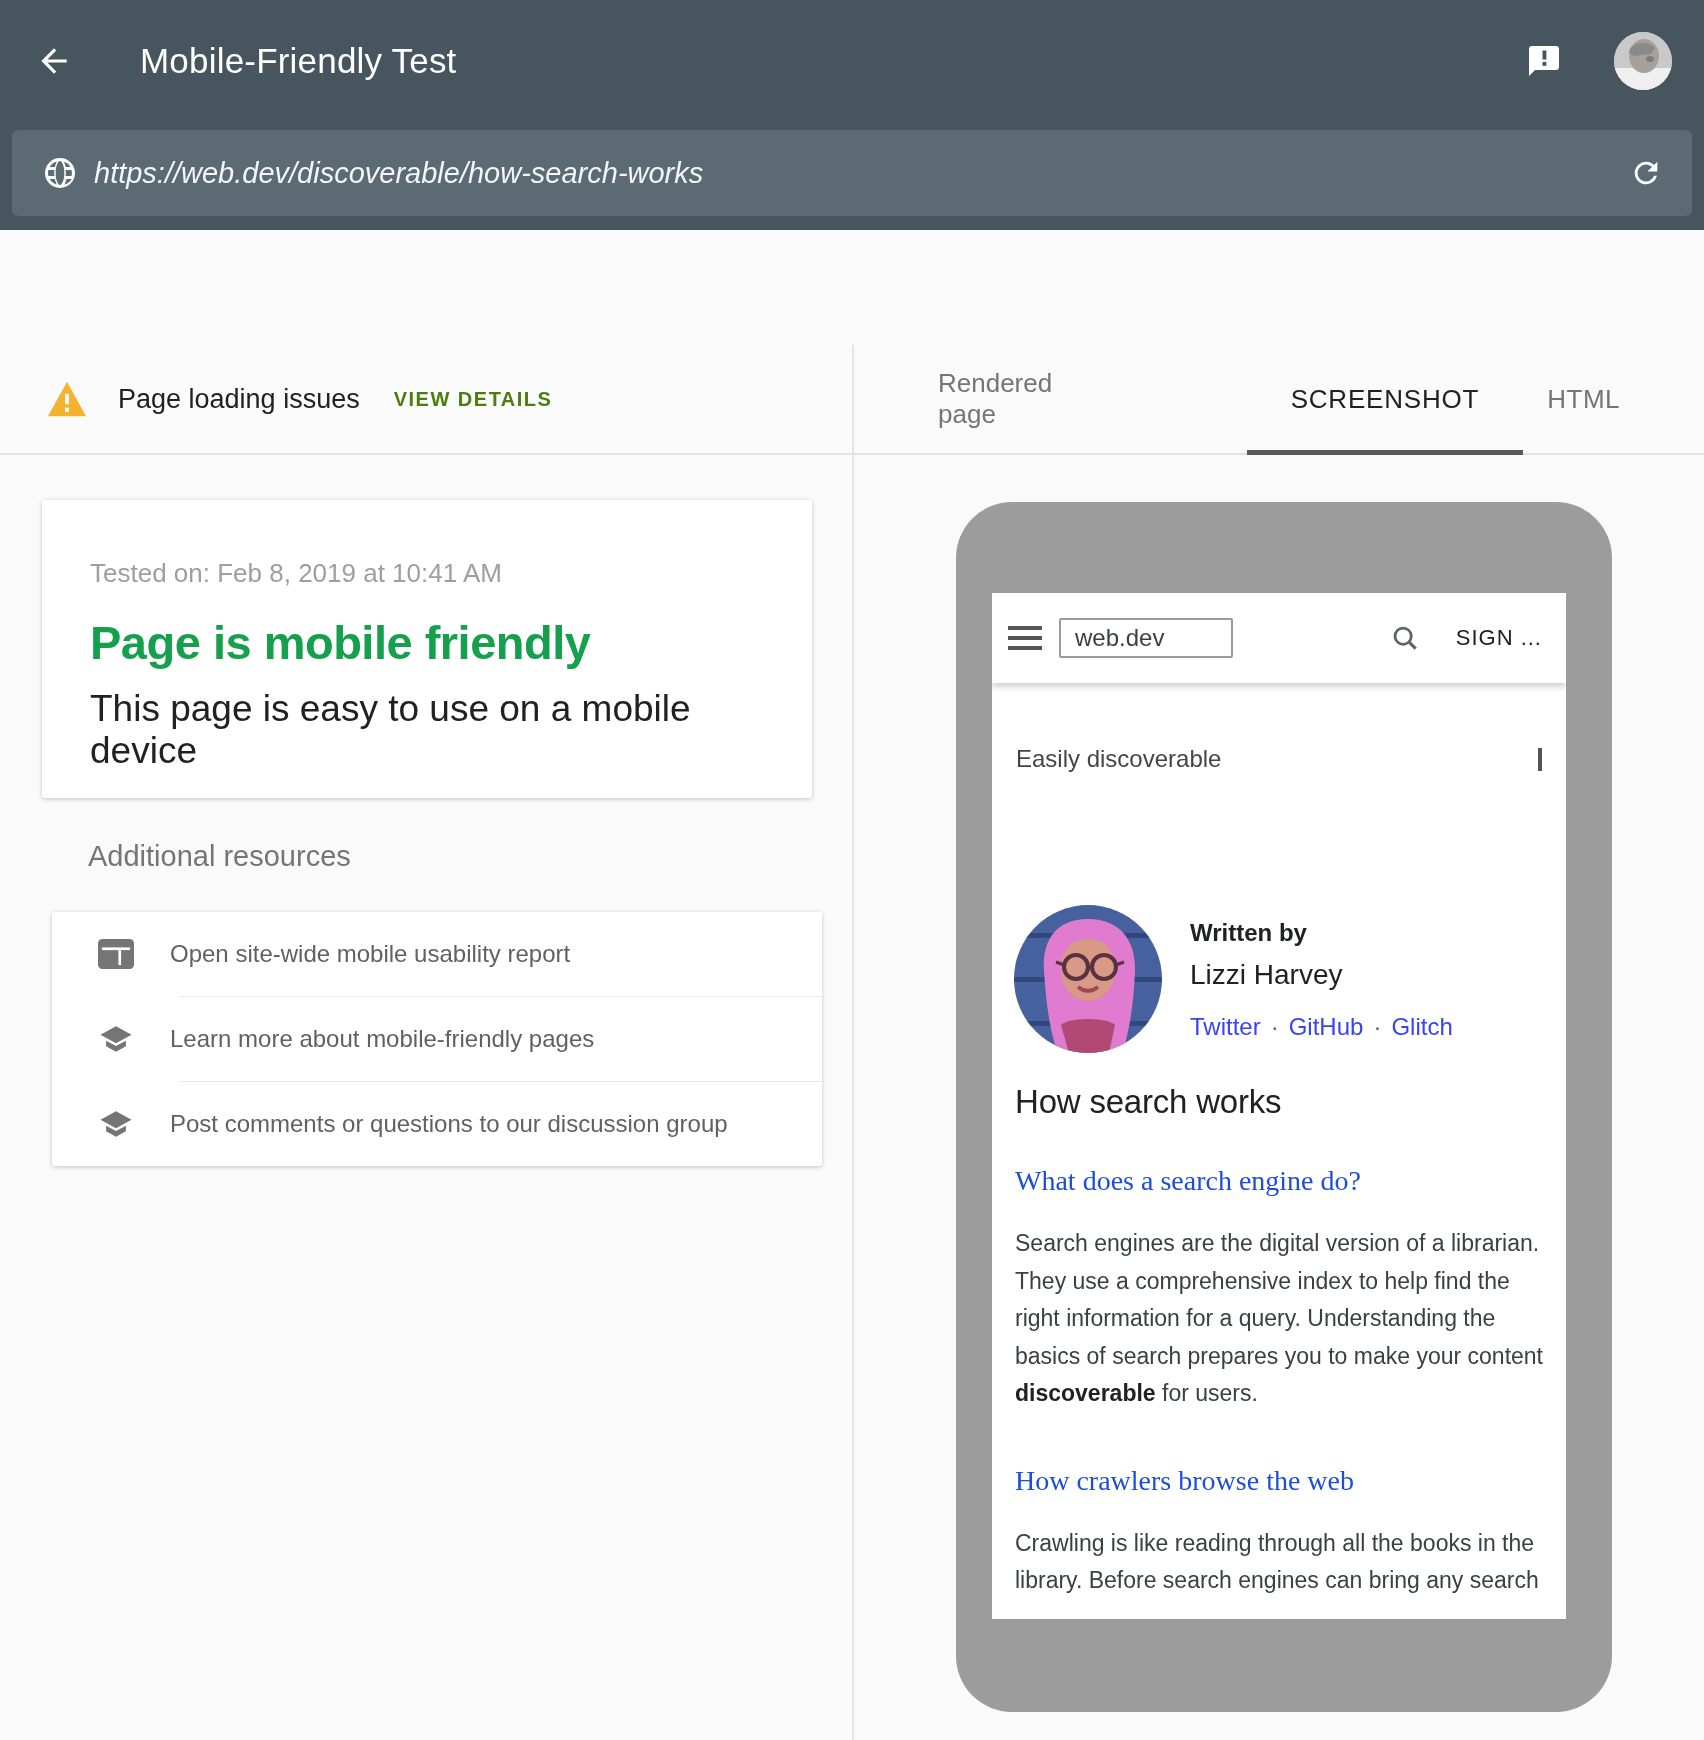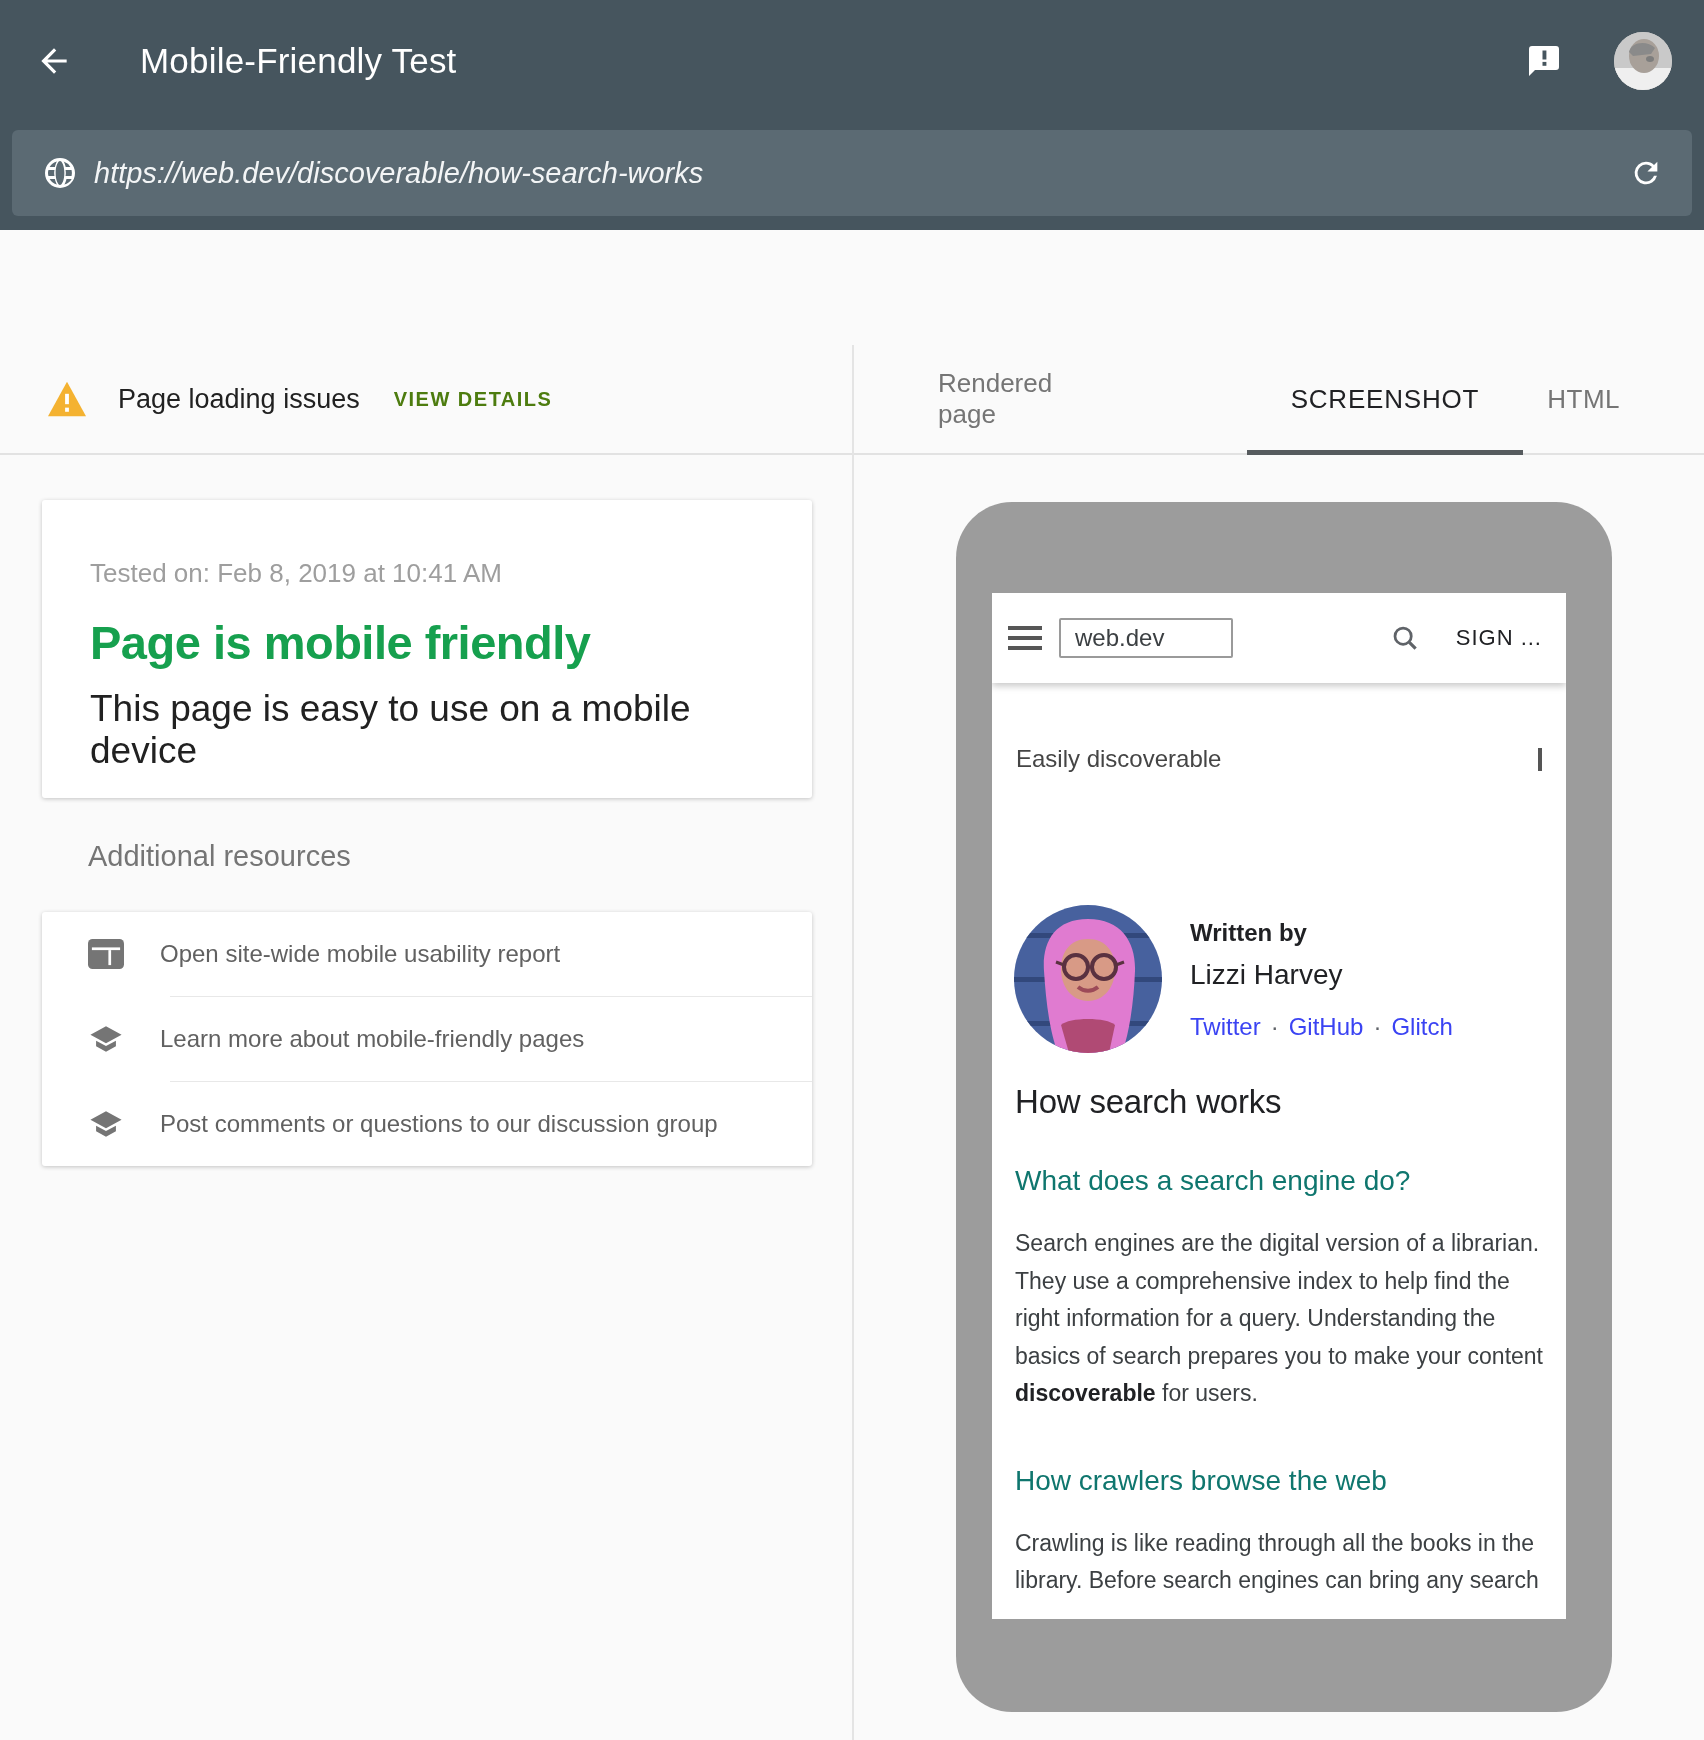--- a/index.html
+++ b/index.html
@@ -33,21 +33,21 @@
   .warning-label { font-size:27px; color:#212121; margin-left:30px; }
   .view-details { font-size:20px; font-weight:700; color:#4d7c0f; letter-spacing:1.5px; margin-left:34px; cursor:pointer; }
 
   .card { position:absolute; background:#fff; border-radius:3px; box-shadow:0 1px 4px rgba(0,0,0,.22); }
   .result-card { left:42px; top:155px; width:770px; height:298px; padding:58px 52px 0 48px; }
   .tested-on { font-size:26px; color:#9e9e9e; }
   .verdict { font-size:47px; font-weight:700; color:#16a04e; margin-top:26px; letter-spacing:-.5px; }
   .verdict-sub { font-size:37px; color:#212121; margin-top:18px; }
 
   .resources-heading { position:absolute; left:88px; top:495px; font-size:29px; color:#757575; }
-  .resources-card { left:42px; top:567px; width:770px; padding:0; }
+  .resources-card { left:52px; top:567px; width:770px; padding:0; }
   .resource-row { display:flex; align-items:center; height:84px; padding:0 0 0 46px; cursor:pointer; }
   .resource-label { font-size:24px; color:#616161; margin-left:36px; }
   .resource-divider { height:1px; background:#e8e8e8; margin-left:128px; }
 
   
   .tabs-row { position:absolute; left:854px; top:0; width:850px; height:110px; border-bottom:2px solid #e2e2e2; display:flex; align-items:stretch; padding-left:60px; }
   .tab { display:flex; align-items:center; font-size:26px; color:#757575; padding:0 24px; position:relative; cursor:pointer; }
   .tab-rendered { margin-right:140px; }
   .tab-html { margin-right:60px; letter-spacing:.5px; }
   .tab-active { color:#202124; font-weight:500; letter-spacing:.8px; padding:0 44px; }
@@ -67,21 +67,21 @@
   .m-author { margin-top:132px; display:flex; padding:0 22px; }
   .m-avatar { width:148px; height:148px; border-radius:50%; overflow:hidden; flex:none; }
   .m-author-col { margin-left:28px; padding-top:14px; }
   .m-writtenby { font-size:24px; font-weight:700; color:#202124; }
   .m-author-name { font-size:28px; color:#202124; margin-top:12px; }
   .m-author-links { font-size:24px; margin-top:22px; }
   .m-link { color:#3a43f3; }
   .m-linksep { color:#5f6368; padding:0 10px; }
   .m-article { padding:0 23px; }
   .m-h1 { margin-top:30px; font-size:33px; font-weight:400; color:#202124; letter-spacing:-.2px; }
-  .m-h2 { margin-top:44px; font-size:28px; font-weight:400; color:#0f766e; }
+  .m-h2 { margin-top:44px; font-size:28px; font-weight:400; color:#1d4ed8;font-family:Liberation Serif, serif; }
   .m-h2b { margin-top:52px; }
   .m-p { margin-top:28px; font-size:23px; line-height:37.5px; color:#3c4043; width:540px; }
   .m-p b { font-weight:700; color:#202124; }
 
   svg { display:block; }
 </style>
 </head>
 <body>
 
 <div class="stage">

